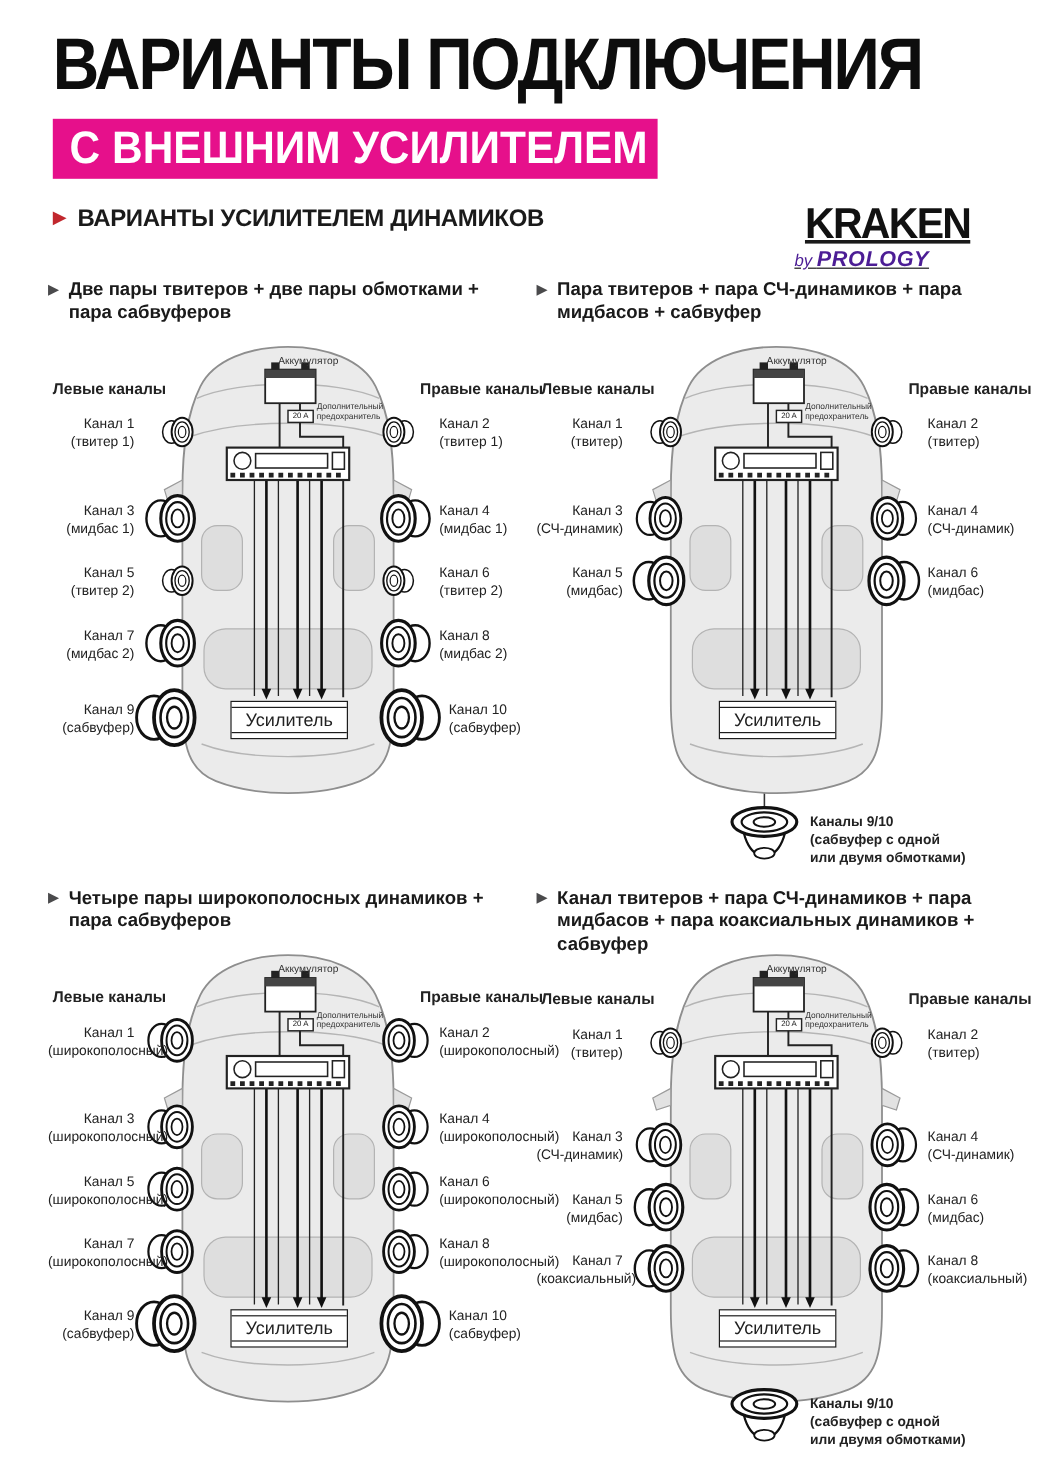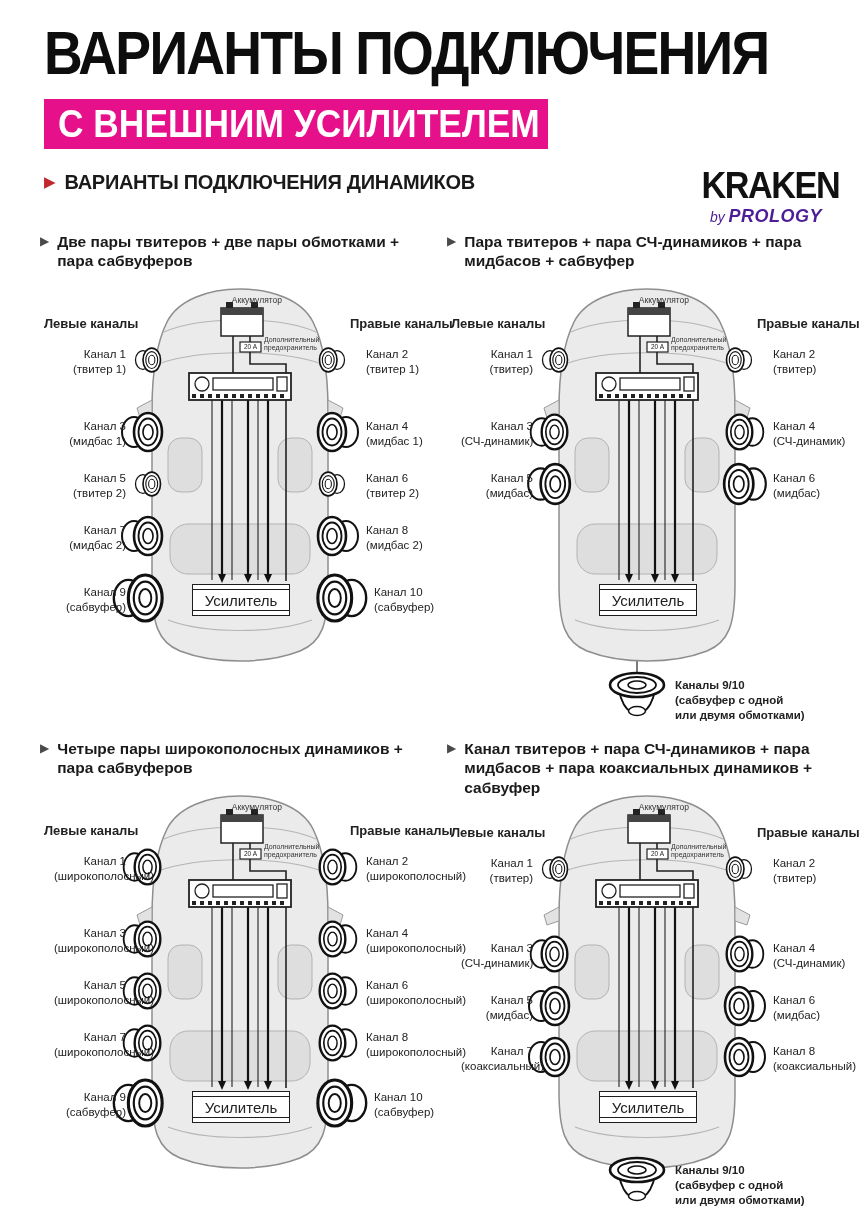--- a/index.html
+++ b/index.html
@@ -9,33 +9,33 @@
   
   #main-title{left:44px;top:18px;font-size:61px;font-weight:800;letter-spacing:-2px;
     transform:scaleX(.88);transform-origin:left top;white-space:nowrap;color:#0d0d0d;}
   #banner{left:44px;top:99px;width:504px;height:50px;}
   #banner .bg{position:absolute;inset:0;}
   #banner .txt{position:absolute;left:14px;top:0;line-height:50px;font-size:38px;font-weight:700;
     color:#fff;transform:scaleX(.93);transform-origin:left top;white-space:nowrap;}
   #section-head{left:44px;top:170px;display:flex;gap:9px;}
   #section-head .marker{font-size:15px;line-height:24px;}
   #section-head .lines{font-size:20px;line-height:1.28;font-weight:700;letter-spacing:-.3px;}
-  #logo{left:678px;top:168px;width:176px;text-align:center;}
+  #logo{left:662px;top:168px;width:176px;text-align:left;text-decoration:underline;}
   #logo .kraken{font-size:36px;font-weight:800;letter-spacing:-1.5px;line-height:1;
     transform:scaleX(.95);transform-origin:right top;color:#111;}
   #logo .byline{margin-top:2px;font-size:14px;font-style:italic;color:#4c1d95;}
   #logo .prology{font-size:18px;font-weight:700;font-style:italic;letter-spacing:.5px;}
   
   .quadrant{position:absolute;}
   .q-heading{position:absolute;left:0;top:0;display:flex;gap:8px;align-items:flex-start;}
   .q-heading .marker{font-size:12px;line-height:19px;color:#4a4a4c;}
   .q-heading .txt{font-size:15.5px;line-height:1.25;font-weight:700;color:#1a1a1a;}
   .ch-title{position:absolute;font-size:13px;font-weight:700;color:#222;white-space:nowrap;}
   .ch-label{position:absolute;font-size:11.5px;line-height:1.3;color:#222;white-space:nowrap;}
-  .ch-label.left{width:72px;text-align:right;margin-left:14px;}
+  .ch-label.left{width:72px;text-align:right;}
   .tiny-label{position:absolute;font-size:7px;line-height:1.2;color:#333;}
   .bat-label{position:absolute;font-size:8.5px;color:#333;width:84px;text-align:right;}
   .fuse-value{position:absolute;font-size:6.5px;color:#222;text-align:center;}
   .amp{position:absolute;width:96px;height:30px;background:#fff;border:1.6px solid #1d1d1d;
     display:flex;align-items:center;justify-content:center;font-size:15px;color:#222;
     background-image:linear-gradient(#1d1d1d,#1d1d1d),linear-gradient(#1d1d1d,#1d1d1d);
     background-size:100% 1px;background-position:0 4px,0 calc(100% - 4px);background-repeat:no-repeat;}
   .sub-label{position:absolute;font-size:11.5px;line-height:1.3;color:#222;white-space:nowrap;font-weight:bold;}
   svg.diag{position:absolute;left:0;top:0;}
 </style>
@@ -104,21 +104,21 @@
 <div id="page">
 
   <div class="abs" id="main-title">ВАРИАНТЫ ПОДКЛЮЧЕНИЯ</div>
   <div class="abs" id="banner">
     <div class="bg" style="background:#E6108B"></div>
     <div class="txt">С ВНЕШНИМ УСИЛИТЕЛЕМ</div>
   </div>
   <div class="abs" id="section-head">
     <span class="marker" style="color:#C1272D">▶</span>
     <div class="lines">
-      <div>ВАРИАНТЫ ПОДКЛЮЧЕНИЯ ДИНАМИКОВ</div>
+      <div>ВАРИАНТЫ УСИЛИТЕЛЕМ ДИНАМИКОВ</div>
     </div>
   </div>
   <div class="abs" id="logo">
     <div class="kraken">KRAKEN</div>
     <div class="byline"><span>by </span><span class="prology">PROLOGY</span></div>
   </div>
 
   <div class="quadrant" style="left:40px;top:232px;width:400px;height:503px;">
     <div class="q-heading" style="width:390px;">
       <span class="marker">▶</span>

